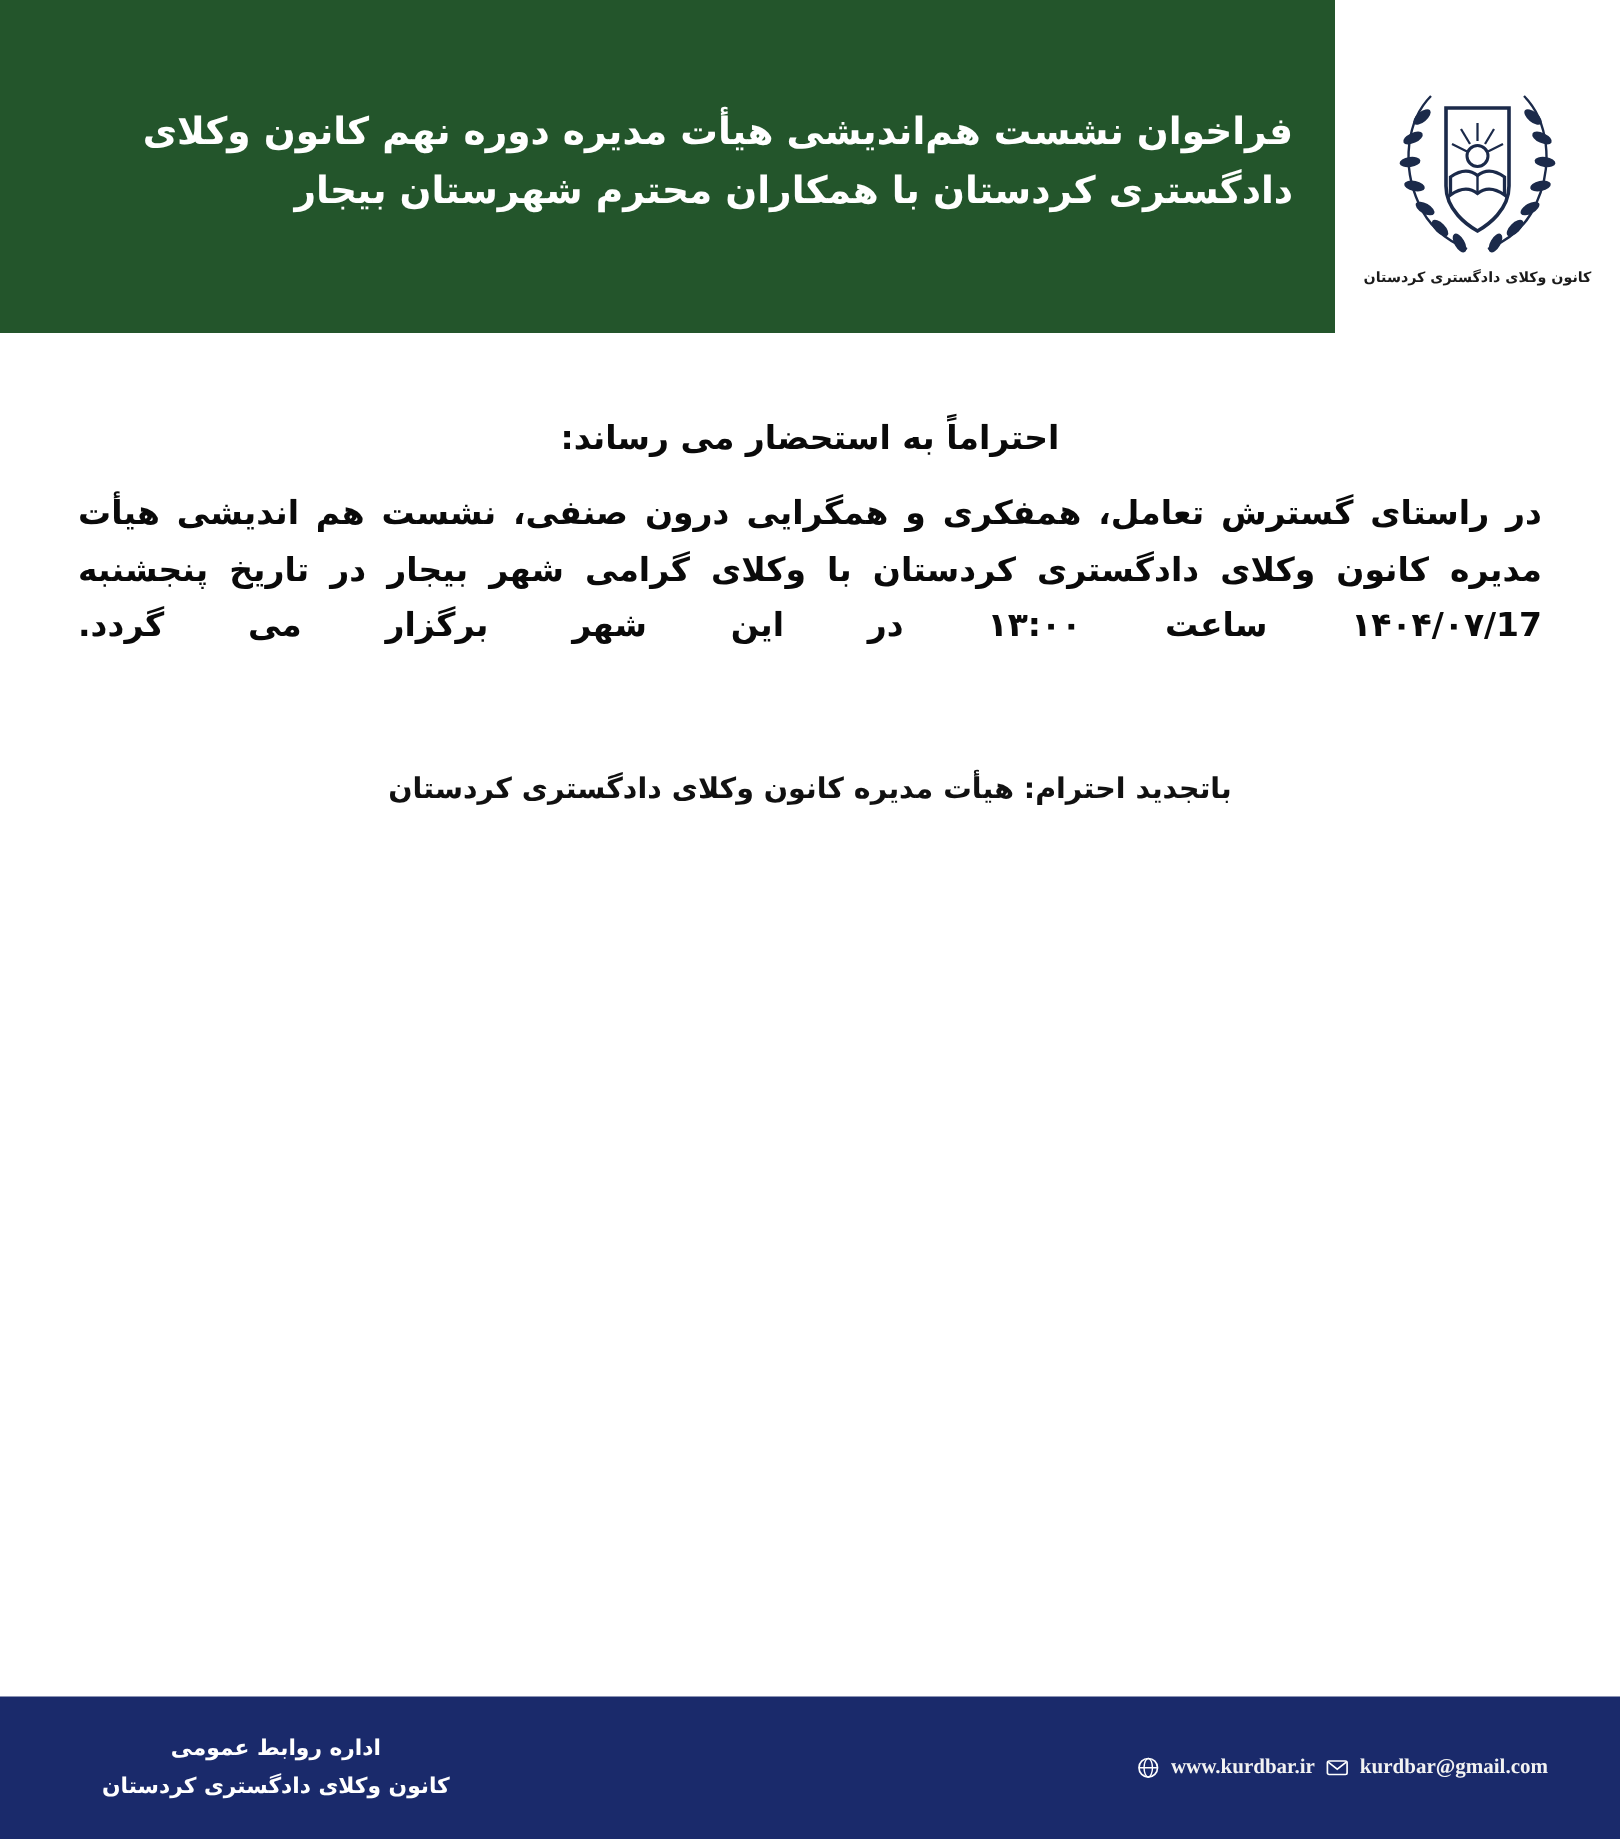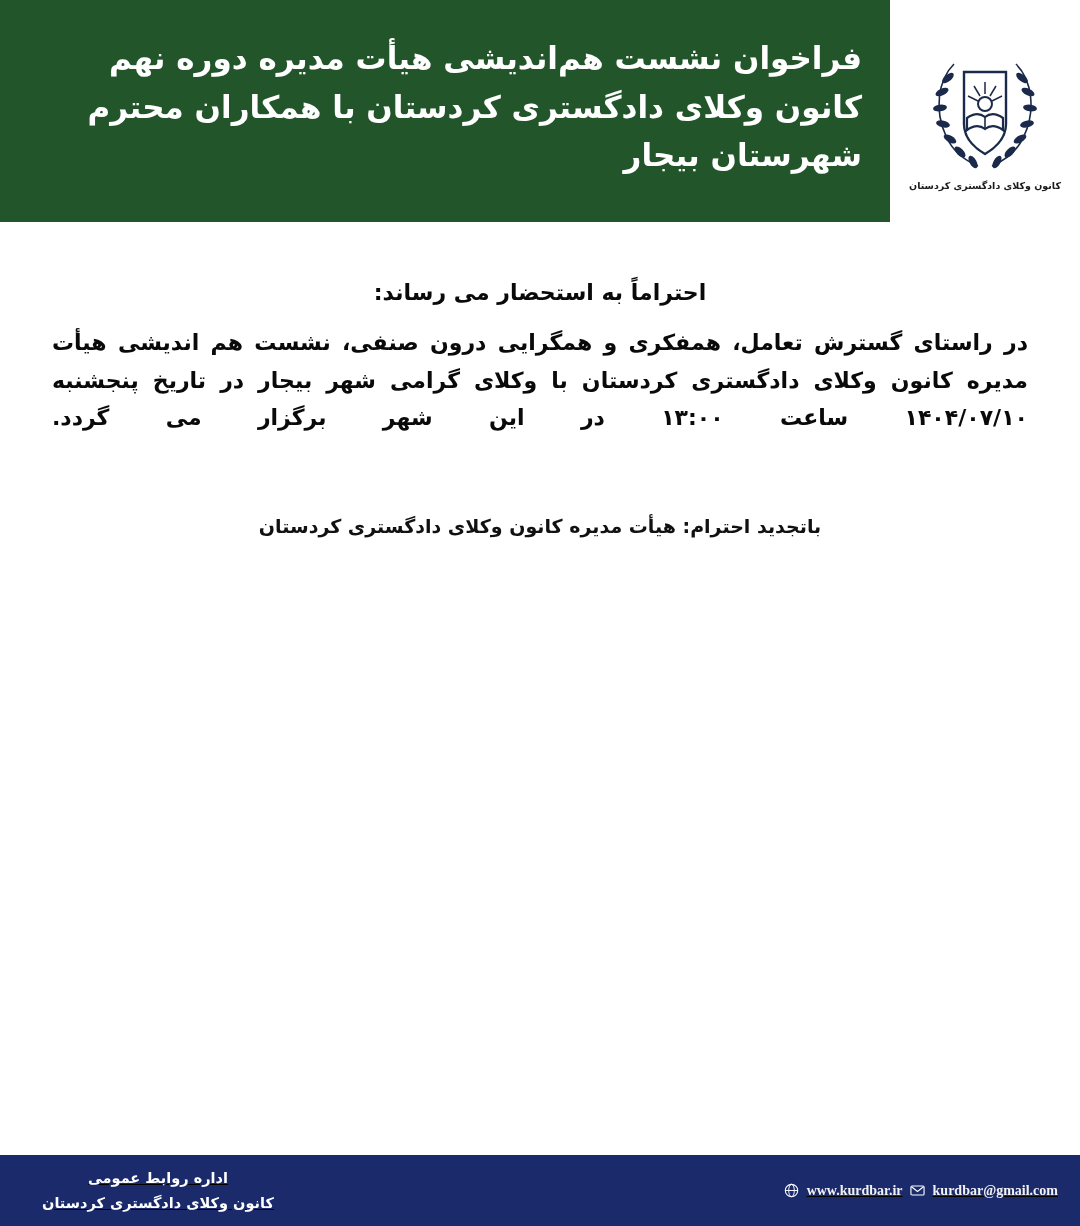--- a/index.html
+++ b/index.html
@@ -29,21 +29,21 @@
     flex: 1 1 auto;
     background: #23552b;
     display: flex;
     align-items: center;
     justify-content: flex-start;
     padding: 10px 28px 18px 24px;
     box-sizing: border-box;
   }
   .header-title {
     color: #ffffff;
-    font-size: 31px;
+    font-size: 25px;
     font-weight: bold;
     line-height: 1.58;
     text-align: right;
     direction: rtl;
     width: 100%;
     letter-spacing: 0px;
   }
   .header-logo {
     flex: 0 0 190px;
     background: #ffffff;
@@ -101,30 +101,29 @@
     font-weight: bold;
     direction: rtl;
   }
 
   
   .footer {
     position: absolute;
     left: 0;
     right: 0;
     bottom: 0;
-    height: 71px;
+    height: 95px;
     background: #1a2a6b;
     display: flex;
     flex-direction: row-reverse;
     align-items: center;
     justify-content: space-between;
-    padding: 0 22px;
-    box-sizing: border-box;
-    direction: rtl;
-    text-decoration: underline;
+    padding: 0 48px;
+    box-sizing: border-box;
+    direction: rtl;
   }
   .footer-org {
     color: #ffffff;
     font-size: 14.5px;
     font-weight: bold;
     line-height: 1.7;
     text-align: center;
     flex: 0 0 auto;
     padding-left: 20px;
   }
@@ -202,21 +201,21 @@
           <path d="M43 80 C50 75 56 75 61 79 C66 75 72 75 79 80 L79 92 C72 87 66 87 61 91 C56 87 50 87 43 92 Z" fill="#ffffff" stroke="#1b2a4a" stroke-width="2.2"></path>
           <line x1="61" y1="79" x2="61" y2="91" stroke="#1b2a4a" stroke-width="1.6"></line>
         </svg>
       </div>
       <div class="logo-caption">کانون وکلای دادگستری کردستان</div>
     </div>
   </div>
 
   <div class="body-wrap">
     <p class="para lead">احتراماً به استحضار می رساند:</p>
-    <p class="para justified">در راستای گسترش تعامل، همفکری و همگرایی درون صنفی، نشست هم اندیشی هیأت مدیره کانون وکلای دادگستری کردستان با وکلای گرامی شهر بیجار در تاریخ پنجشنبه ۱۴۰۴/۰۷/۱۰ ساعت ۱۳:۰۰ در این شهر برگزار می گردد.</p>
+    <p class="para justified">در راستای گسترش تعامل، همفکری و همگرایی درون صنفی، نشست هم اندیشی هیأت مدیره کانون وکلای دادگستری کردستان با وکلای گرامی شهر بیجار در تاریخ پنجشنبه ۱۴۰۴/۰۷/17 ساعت ۱۳:۰۰ در این شهر برگزار می گردد.</p>
     <div class="signature">باتجدید احترام: هیأت مدیره کانون وکلای دادگستری کردستان</div>
   </div>
 
   <div class="footer">
 
     <div class="footer-org">
       <div>اداره روابط عمومی</div>
       <div>کانون وکلای دادگستری کردستان</div>
     </div>
 

